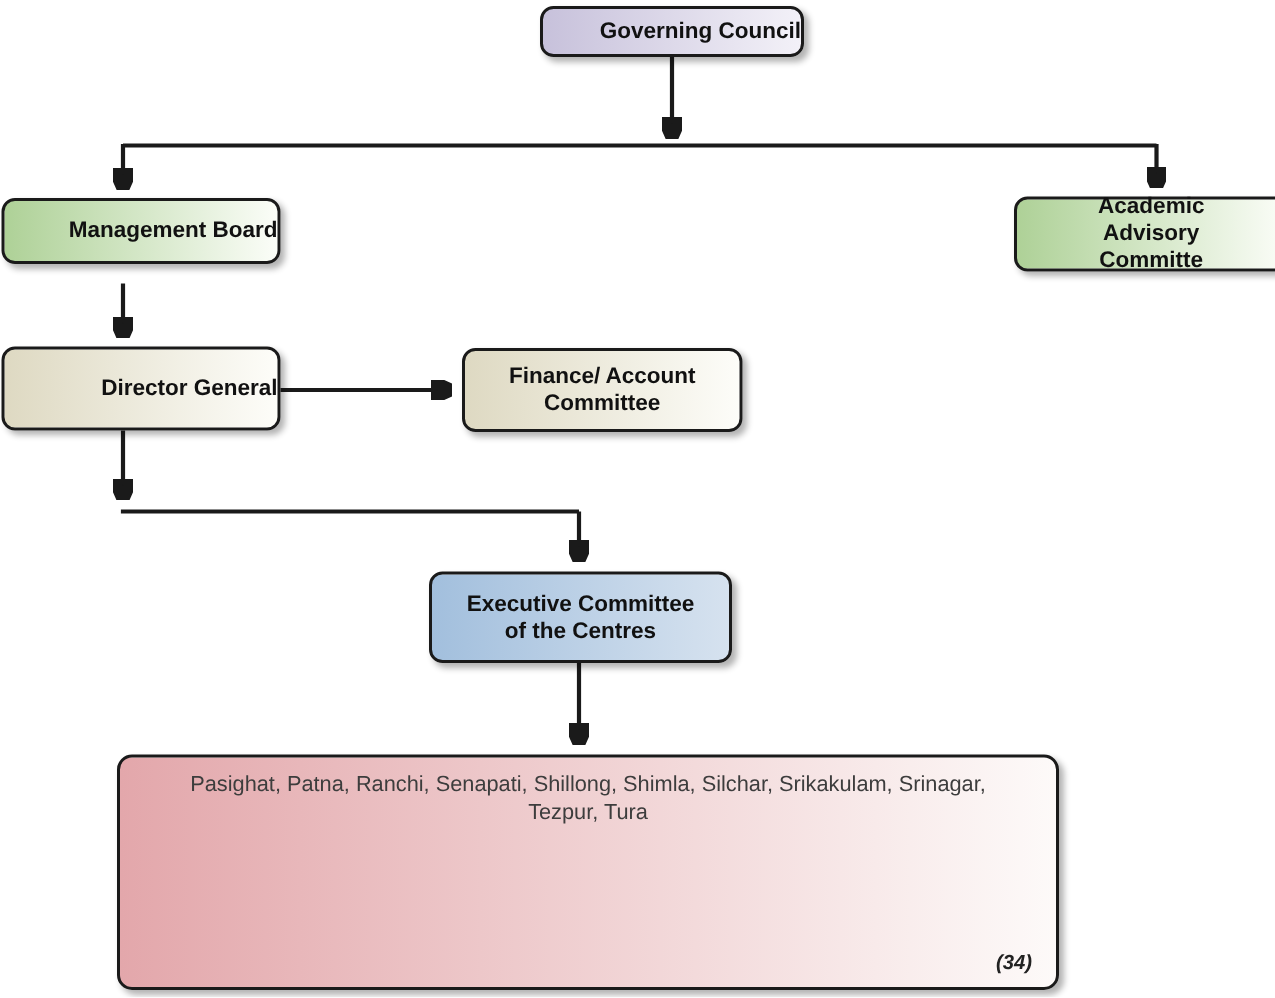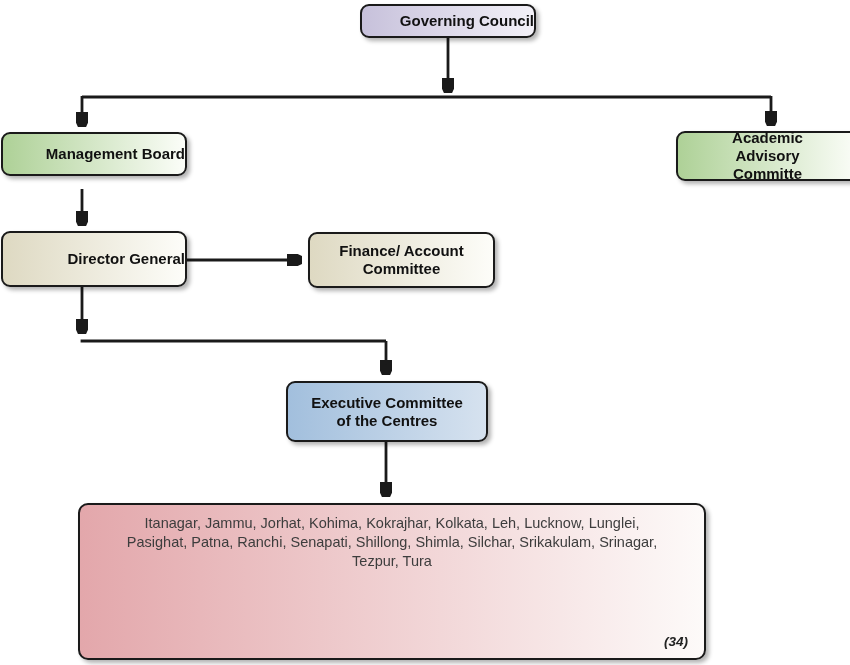--- a/index.html
+++ b/index.html
@@ -84,20 +84,19 @@
   <div class="node node-fa">
     <span>Finance/ Account Committee</span>
   </div>
 
   <div class="node node-ec">
     <span>Executive Committee of the Centres</span>
   </div>
 
   <div class="node node-dir">
     <div class="dir-list">
-      <div class="dir-line">Itanagar, Jammu, Jorhat, Kohima, Kokrajhar, Kolkata, Leh, Lucknow, Lunglei,</div>
       <div class="dir-line">Pasighat, Patna, Ranchi, Senapati, Shillong, Shimla, Silchar, Srikakulam, Srinagar,</div>
       <div class="dir-line">Tezpur, Tura</div>
     </div>
     <div class="dir-count">(34)</div>
   </div>
 
 </div>
 
 </body></html>

